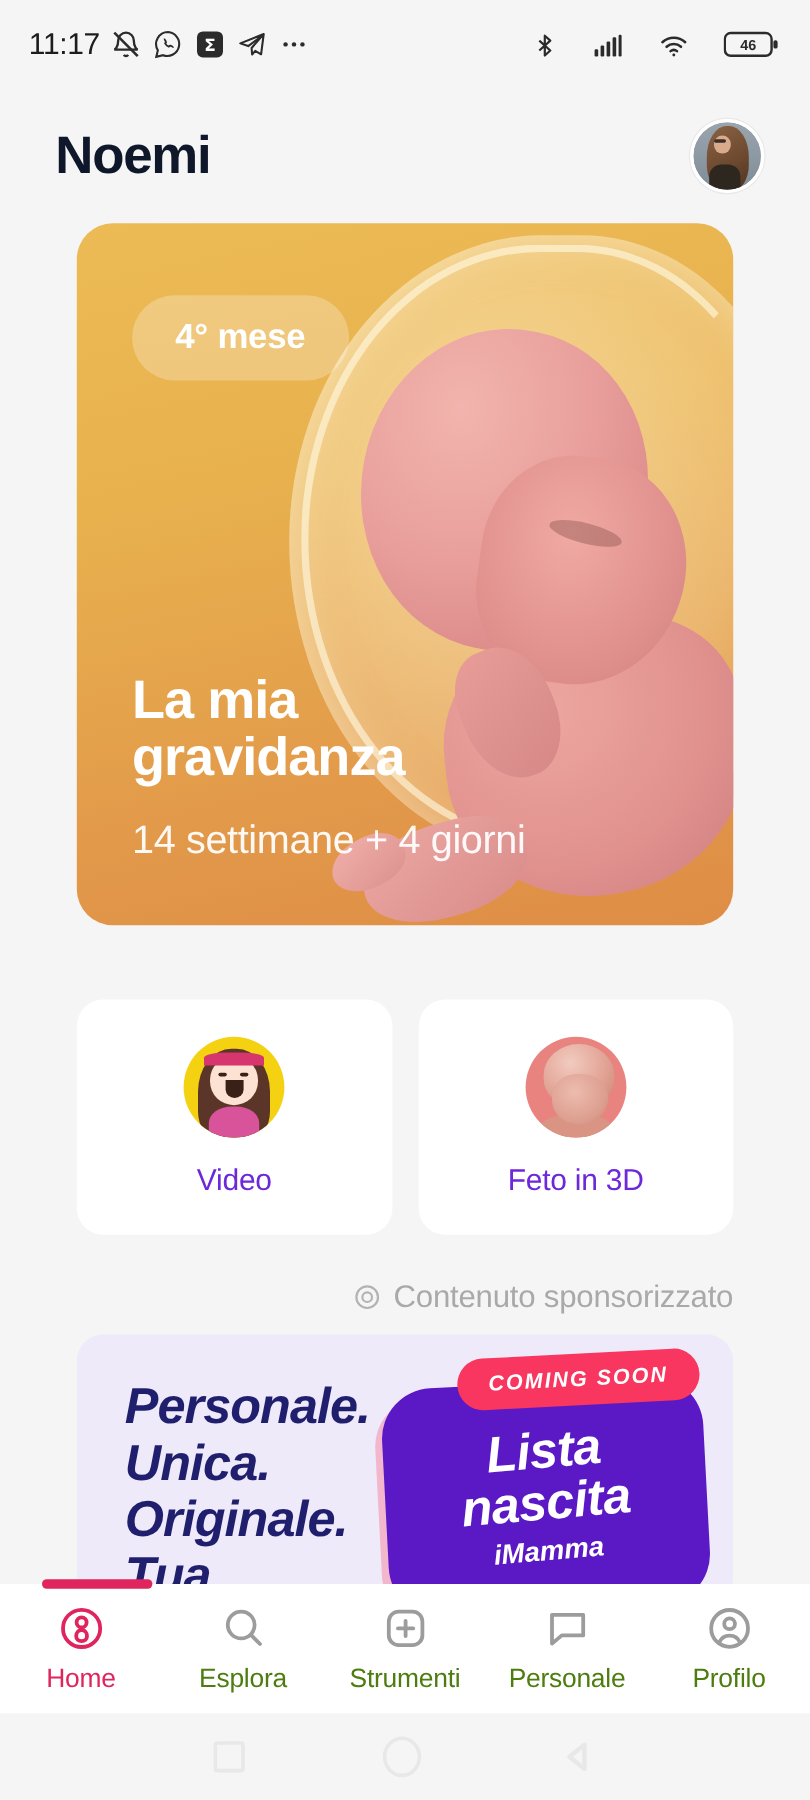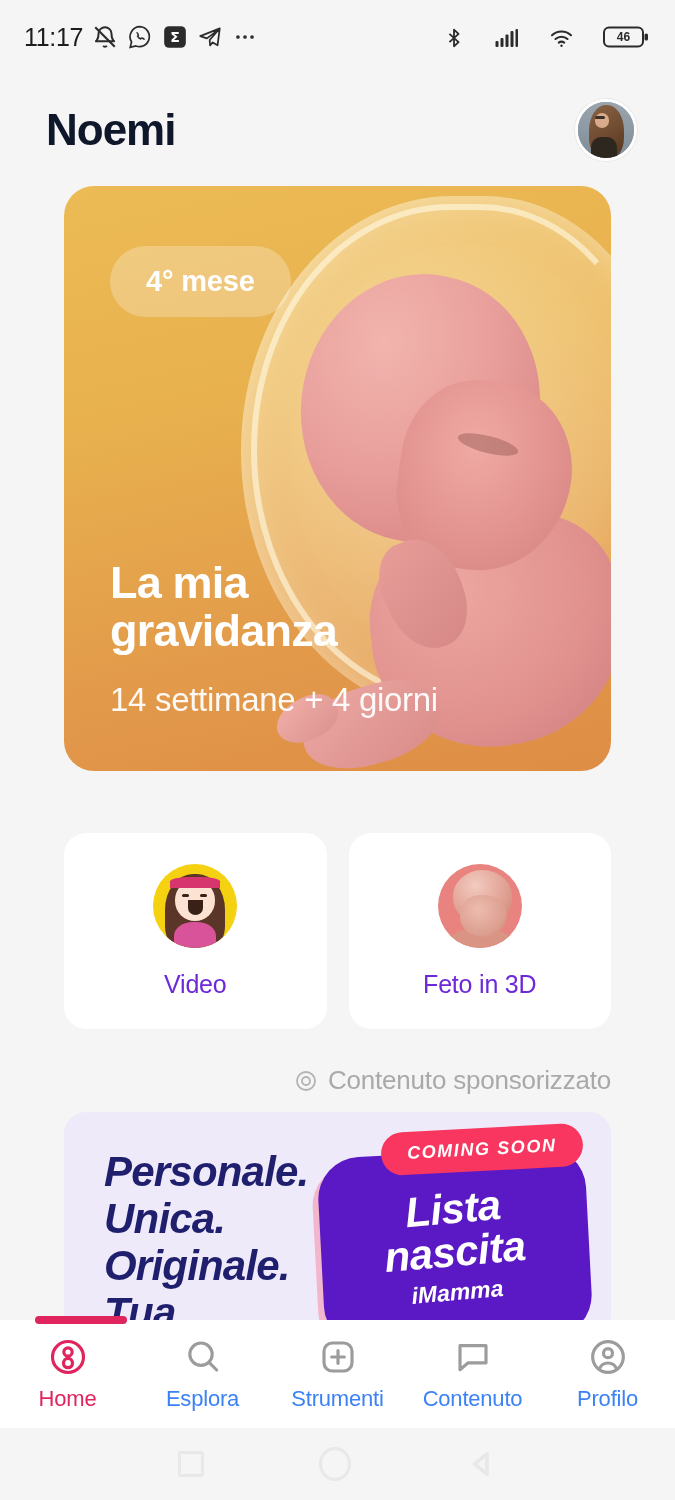--- a/index.html
+++ b/index.html
@@ -220,21 +220,21 @@
     background:#fff; display:flex; align-items:center;
   }
   .nav-indicator{
     position:absolute; left:35px; top:-4px; width:92px; height:8px;
     border-radius:5px; background:#E0245E;
   }
   .navitem{
     flex:1; display:flex; flex-direction:column; align-items:center;
     justify-content:center; gap:9px;
   }
-  .nav-label{ font-size:22px; color:#3b82f6; letter-spacing:-0.2px; }
+  .nav-label{ font-size:22px; color:#4d7c0f; letter-spacing:-0.2px; }
   .navitem.active .nav-label{ color:#E0245E; }
 
   
   .androidnav{
     position:absolute; left:0; right:0; bottom:0; height:72px;
     background:#f5f5f5; display:flex; align-items:center;
     justify-content:space-around; padding:0 120px;
   }
   .an-sq{ width:26px; height:26px; border:3px solid #e8e8e8; border-radius:3px; }
   .an-ci{ width:32px; height:34px; border:3px solid #e8e8e8; border-radius:50%; }
@@ -430,21 +430,21 @@
     </span>
     <span class="nav-label">Strumenti</span>
   </div>
 
   <div class="navitem">
     <span class="ic">
       <svg width="40" height="40" viewBox="0 0 24 24" fill="none" stroke="#9c9c9c" stroke-width="1.9" stroke-linejoin="round">
         <path d="M4.2 5.2h15.6v10.3H9.1L4.2 19.6z"></path>
       </svg>
     </span>
-    <span class="nav-label">Contenuto</span>
+    <span class="nav-label">Personale</span>
   </div>
 
   <div class="navitem">
     <span class="ic">
       <svg width="40" height="40" viewBox="0 0 24 24" fill="none" stroke="#9c9c9c" stroke-width="1.9">
         <circle cx="12" cy="12" r="9.2"></circle>
           <circle cx="12" cy="9.7" r="2.7"></circle>
         <path d="M6.8 19.1a5.6 5.6 0 0 1 10.4 0"></path>
       </svg>
     </span>

